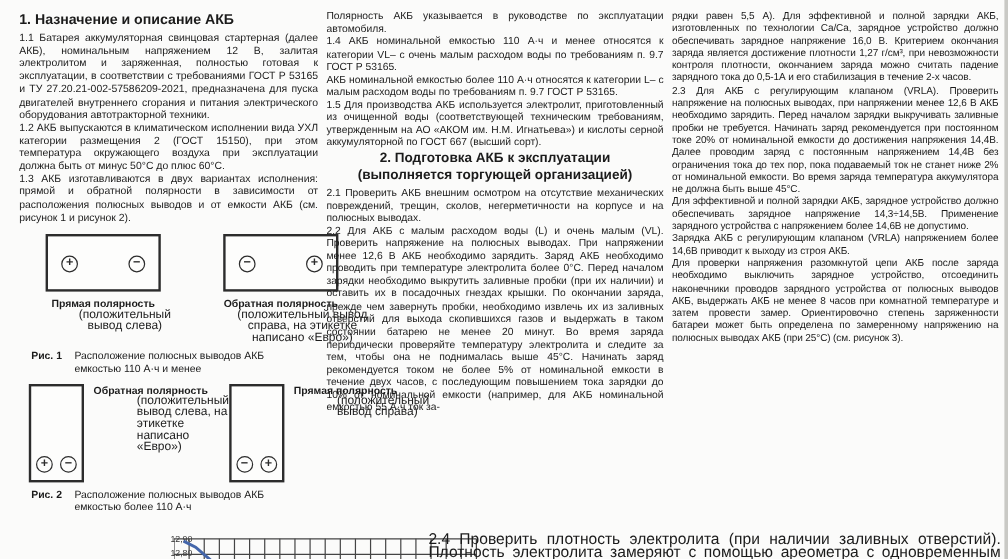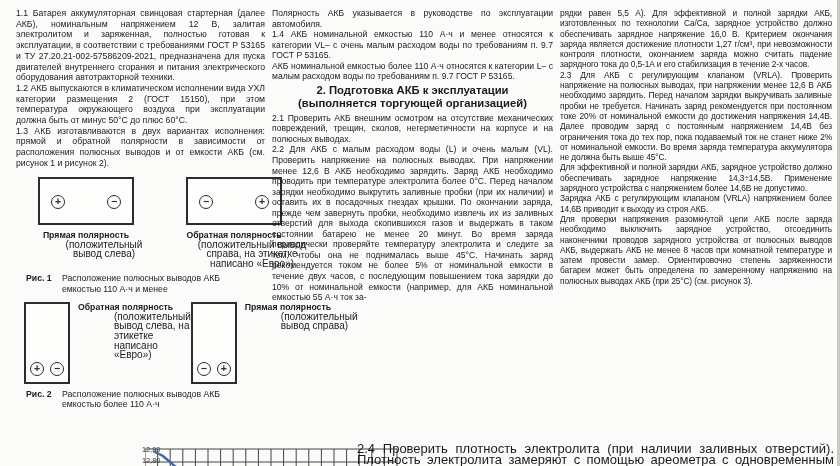--- a/index.html
+++ b/index.html
@@ -43,20 +43,21 @@
   #p24 { position:absolute; left:357px; top:443px; width:477px; font-size:13px; line-height:11.2px; text-align:justify; }
   
   .edge { position:absolute; right:0; top:0; width:3px; height:466px; background:#c9c9c5; }
 </style>
 </head>
 <body>
 
 <div class="page">
 
   <div class="col" id="col1">
+    <div class="h1">1. Назначение и описание АКБ</div>
     <p>1.1 Батарея аккумуляторная свинцовая стартерная (далее АКБ), номинальным напряжением 12 В, залитая электролитом и заряженная, полностью готовая к эксплуатации, в соответствии с требованиями  ГОСТ Р 53165 и ТУ 27.20.21-002-57586209-2021, предназначена для пуска двигателей внутреннего сгорания и питания электрического оборудования автотракторной техники.</p>
     <p>1.2 АКБ выпускаются в климатическом исполнении вида УХЛ категории размещения 2 (ГОСТ 15150), при этом температура окружающего воздуха при эксплуатации должна быть от минус 50°С до плюс 60°С.</p>
     <p>1.3 АКБ изготавливаются в двух вариантах исполнения: прямой и обратной полярности в зависимости от расположения полюсных выводов и от емкости АКБ (см. рисунок 1 и рисунок 2).</p>
 
     <div class="figrow">
       <div class="figcol">
         <div class="bat-h">
           <div class="term t-left">+</div>
           <div class="term t-right">−</div>
         </div>
@@ -102,20 +103,21 @@
     <div class="figcap">
       <div class="lab">Рис. 2</div>
       <div class="txt">Расположение полюсных выводов АКБ емкостью более 110 А·ч</div>
     </div>
   </div>
 
   <div class="col" id="col2">
     <p>Полярность АКБ указывается в руководстве по эксплуатации автомобиля.</p>
     <p>1.4 АКБ номинальной емкостью 110 А·ч и менее относятся к категории VL– с очень малым расходом воды по требованиям п. 9.7 ГОСТ Р 53165.</p>
     <p>АКБ номинальной емкостью более 110 А·ч относятся к категории  L– с малым расходом воды по требованиям п. 9.7 ГОСТ Р 53165.</p>
+    <p>1.5 Для производства АКБ используется электролит, приготовленный из очищенной воды (соответствующей техническим требованиям, утвержденным на АО «АКОМ им. Н.М. Игнатьева»)  и кислоты серной аккумуляторной по ГОСТ 667 (высший сорт).</p>
     <div class="h2">2. Подготовка АКБ к эксплуатации</div>
     <div class="h2" style="margin-top:-2px">(выполняется торгующей организацией)</div>
     <p>2.1 Проверить АКБ внешним осмотром на отсутствие механических повреждений, трещин, сколов, негерметичности на корпусе и на полюсных выводах.</p>
     <p>2.2 Для АКБ с малым расходом воды (L) и очень малым (VL). Проверить напряжение на полюсных выводах. При напряжении менее 12,6 В АКБ необходимо зарядить. Заряд АКБ необходимо проводить при температуре электролита более 0°С. Перед началом зарядки необходимо выкрутить заливные пробки (при их наличии) и оставить их в посадочных гнездах крышки. По окончании заряда, прежде чем завернуть пробки, необходимо извлечь их из заливных отверстий для выхода скопившихся газов и выдержать в таком состоянии батарею не менее 20 минут.  Во время заряда периодически проверяйте температуру электролита и следите за тем, чтобы она не поднималась выше 45°С. Начинать заряд рекомендуется током не более 5% от номинальной емкости в течение двух часов, с последующим повышением тока зарядки до 10% от номинальной емкости (например,  для АКБ номинальной  емкостью 55 А·ч ток за-</p>
   </div>
 
   <div class="col" id="col3">
     <p>рядки  равен 5,5 А). Для эффективной и полной зарядки АКБ, изготовленных по технологии Ca/Ca, зарядное устройство  должно обеспечивать зарядное напряжение 16,0 В.  Критерием окончания заряда является достижение плотности  1,27 г/см³,  при невозможности контроля  плотности,  окончанием заряда можно считать падение  зарядного  тока до 0,5-1А и его стабилизация в течение 2-х часов.</p>
     <p>2.3 Для АКБ с регулирующим клапаном (VRLA). Проверить напряжение на полюсных выводах, при напряжении менее 12,6 В АКБ необходимо зарядить. Перед началом зарядки выкручивать заливные пробки не требуется. Начинать заряд рекомендуется при постоянном токе 20% от номинальной емкости до достижения напряжения 14,4В. Далее проводим заряд с постоянным напряжением 14,4В без ограничения тока до тех пор, пока подаваемый ток не станет ниже 2% от номинальной емкости. Во время заряда температура аккумулятора не должна быть выше 45°С.</p>
     <p>Для эффективной и полной зарядки АКБ, зарядное устройство должно обеспечивать зарядное напряжение 14,3÷14,5В. Применение зарядного устройства с напряжением более 14,6В не допустимо.</p>

